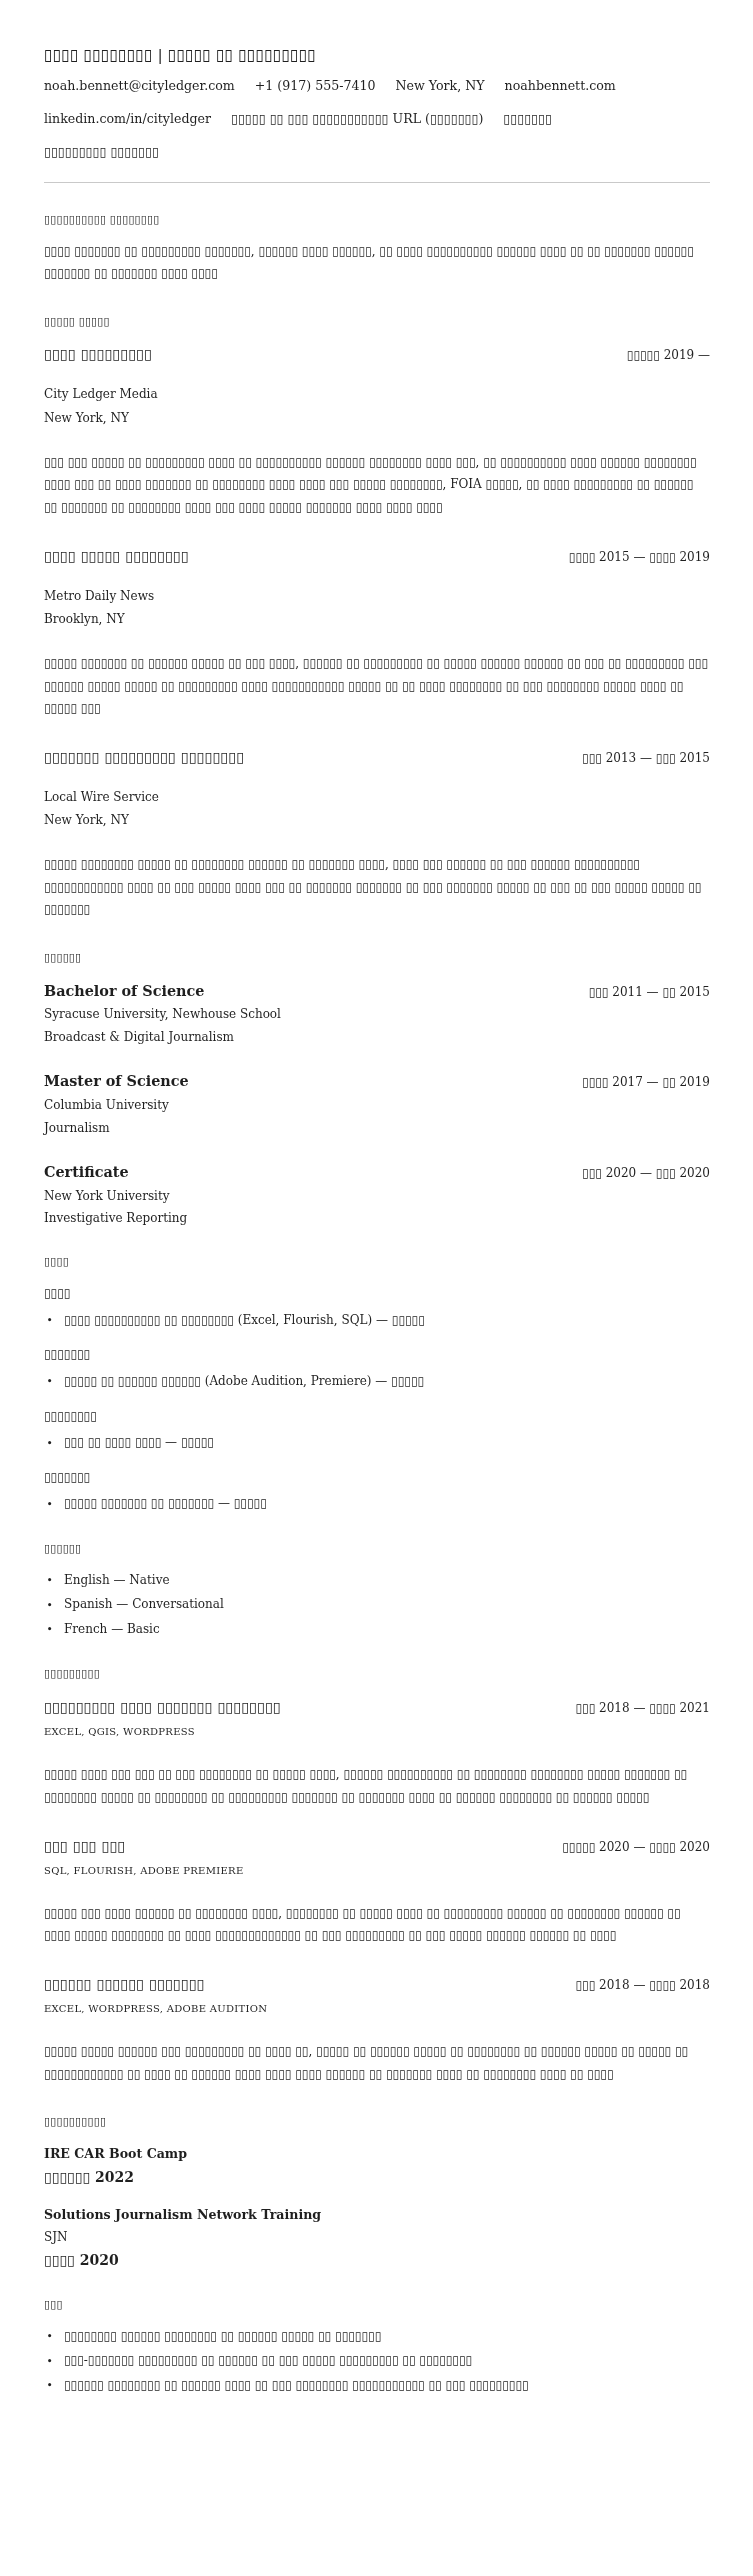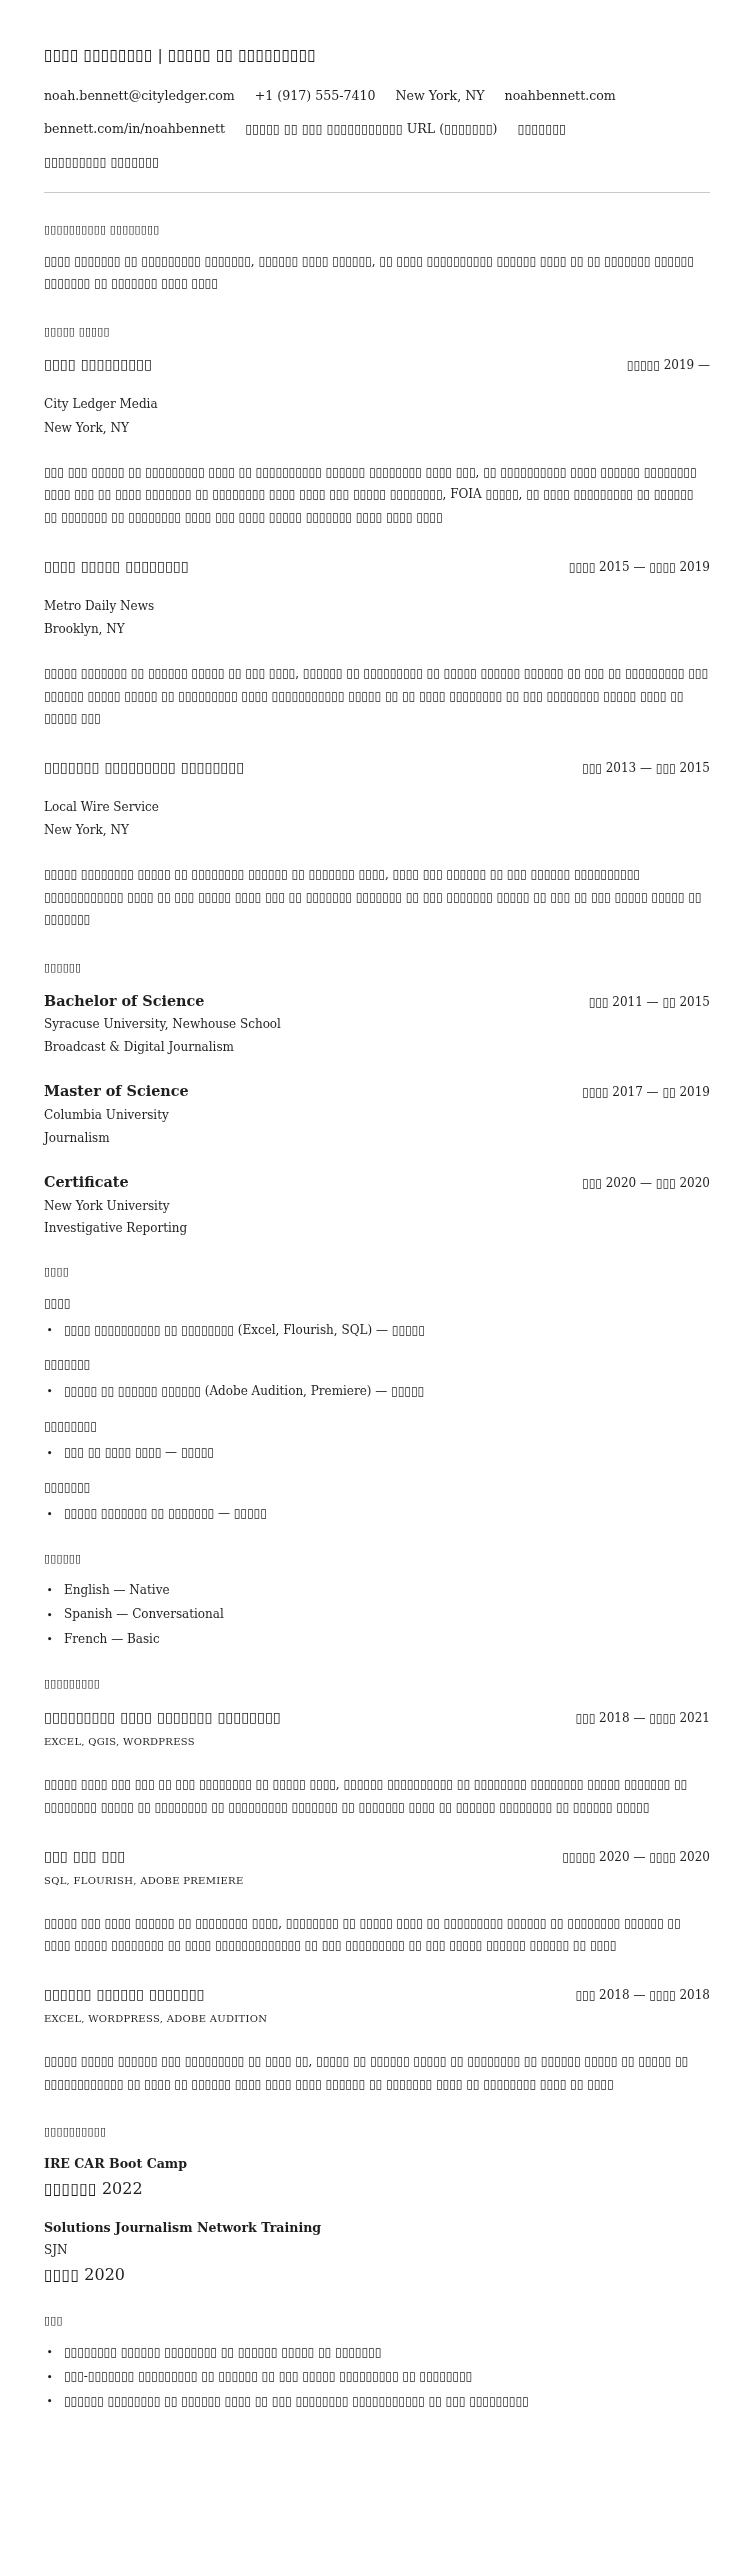--- a/index.html
+++ b/index.html
@@ -8,21 +8,21 @@
     width:754px; height:2576px; overflow:hidden;
     color:#1f1f1f;
     font-family:"DejaVu Serif","DejaVu Sans",serif;
   }
   .page { padding:29px 44px 0 44px; }
 
   
   .name { font-size:34px; font-weight:700; line-height:1.12; letter-spacing:0.3px; }
   .tagline { font-size:15.7px; margin-top:16.3px; }
   .contact-row { display:flex; gap:20px; font-size:12.6px; margin-top:18px; align-items:baseline; flex-wrap:nowrap; }
-  .contact-row.first { margin-top:24px; }
+  .contact-row.first { margin-top:14px; }
   .divider { border:none; border-top:0.6px solid #c9c9c9; margin-top:22.6px; }
 
   
   .section { margin-top:30px; }
   .section-heading { font-size:11.3px; font-weight:400; margin-bottom:17.6px; }
 
   .summary-text { font-size:12px; line-height:22.6px; margin-top:-3.8px; }
 
   .entry { margin-top:28px; }
   .entry:first-of-type { margin-top:0; }
@@ -44,38 +44,38 @@
   ul.plain { list-style:none; margin-top:12.6px; }
   ul.plain li { position:relative; padding-left:20px; font-size:12px; margin-top:8.8px; line-height:15.7px; }
   ul.plain li:first-child { margin-top:8px; }
   ul.plain li::before { content:"\2022"; position:absolute; left:2.5px; top:0.6px; font-size:10.7px; color:#1f1f1f; }
   .skill-group ul.plain { margin-top:12.6px; }
 
   .cert { margin-top:21.4px; }
   .cert:first-of-type { margin-top:0; }
   .cert-title { font-size:12.6px; font-weight:700; }
   .cert-org { font-size:12px; margin-top:8.2px; }
-  .cert-date { font-size:16px; margin-top:8.2px; }
+  .cert-date { font-size:14px; margin-top:8.2px;font-weight:bold; }
 </style>
 </head>
 <body>
 
 <div class="page">
 
   <header>
     <div class="tagline">▯▯▯▯ ▯▯▯▯▯▯▯▯ | ▯▯▯▯▯ ▯▯ ▯▯▯▯▯▯▯▯▯</div>
 
     <div class="contact-row first">
       <span>noah.bennett@cityledger.com</span>
       <span>+1 (917) 555-7410</span>
       <span>New York, NY</span>
       <span>noahbennett.com</span>
     </div>
     <div class="contact-row">
-      <span>bennett.com/in/noahbennett</span>
+      <span>linkedin.com/in/cityledger</span>
       <span>▯▯▯▯▯ ▯▯ ▯▯▯ ▯▯▯▯▯▯▯▯▯▯▯ URL (▯▯▯▯▯▯▯)</span>
       <span>▯▯▯▯▯▯▯</span>
     </div>
     <div class="contact-row">
       <span>▯▯▯▯▯▯▯▯▯ ▯▯▯▯▯▯▯</span>
     </div>
   </header>
 
   <hr class="divider">
 

